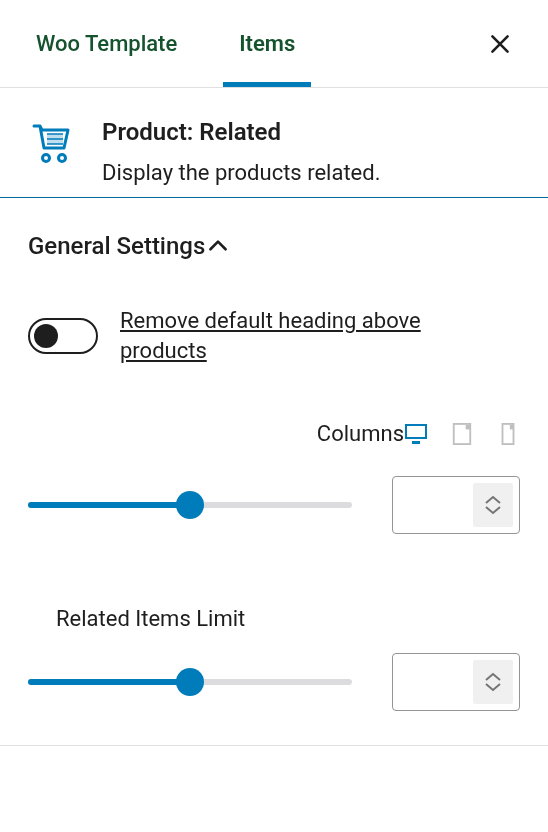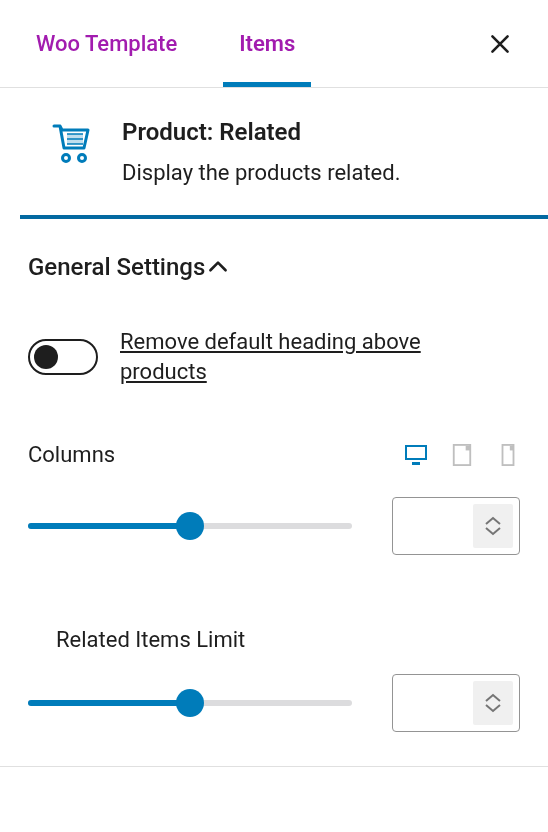--- a/index.html
+++ b/index.html
@@ -2,47 +2,47 @@
 <html><head>
 <meta charset="utf-8">
 <style>
   * { box-sizing: border-box; margin: 0; padding: 0; }
   html, body { width: 548px; height: 832px; font-family: -apple-system, BlinkMacSystemFont, "Segoe UI", Roboto, sans-serif; color: #1e1e1e; background: #fff; }
   .panel { width: 548px; }
   .tabs {
     display: flex; align-items: center; height: 88px; border-bottom: 1px solid #e0e0e0; padding: 0 28px 0 28px;
   }
   .tab {
-    font-size: 22px; font-weight: 500; color: #a21caf; padding: 30px 8px; margin-right: 46px; cursor: pointer; position: relative;
+    font-size: 22px; font-weight: 500; color: #14532d; padding: 30px 8px; margin-right: 46px; cursor: pointer; position: relative;
   }
   .tab.active { font-weight: 600; }
   .tab.active::after {
     content: ""; position: absolute; left: -8px; right: -8px; bottom: -1px; height: 5px; background: #007cba;
   }
   .spacer { flex: 1; }
   .close-btn { width: 40px; height: 40px; display:flex; align-items:center; justify-content:center; cursor:pointer; }
   .close-btn svg { width: 26px; height: 26px; }
 
-  .block-card { display:flex; padding: 30px 28px 30px 28px; border-bottom: 4px solid #0369a1; margin-left: 20px; }
+  .block-card { display:flex; padding: 30px 28px 12px 28px; border-bottom: 1px solid #0369a1; }
   .block-icon { width: 48px; height: 48px; margin-right: 26px; flex-shrink:0; }
   .block-title { font-size: 24px; font-weight: 600; margin-bottom: 14px; }
   .block-desc { font-size: 22px; color: #1e1e1e; }
 
   .section { padding: 0 28px 34px 28px; border-bottom: 1px solid #e0e0e0; }
   .section-header { display:flex; align-items:center; justify-content:flex-start; padding: 34px 0 20px 0; cursor:pointer; }
   .section-title { font-size: 24px; font-weight: 500; }
   .chevron { width: 26px; height: 26px; }
 
   .toggle-row { display:flex; align-items:center; padding: 26px 0 0 0; text-decoration: underline; }
   .toggle { width: 70px; height: 36px; border: 2px solid #1e1e1e; border-radius: 18px; position:relative; flex-shrink:0; margin-right: 22px; cursor:pointer; background:#fff; }
   .toggle-knob { position:absolute; top:4px; left:4px; width:24px; height:24px; background:#1e1e1e; border-radius:50%; }
   .toggle-label { font-size: 22px; line-height: 1.35; max-width: 360px; }
 
   .control { padding-top: 56px; }
-  .control-header { display:flex; align-items:center; justify-content:space-between; margin-bottom: 30px; }
+  .control-header { display:flex; align-items:center; justify-content:flex-end; margin-bottom: 30px; }
   .control-label { font-size: 22px; }
   .device-icons { display:flex; gap: 22px; align-items:center; }
   .device-icon { width: 24px; height: 22px; }
 
   .slider-row { display:flex; align-items:center; gap: 40px; }
   .slider-wrap { flex: 1; position: relative; height: 28px; display:flex; align-items:center; }
   .track { position:absolute; left:0; right:0; height:6px; background:#dcdcde; border-radius:3px; }
   .track-fill { position:absolute; left:0; height:6px; background:#007cba; border-radius:3px; }
   .thumb { position:absolute; width:28px; height:28px; background:#007cba; border-radius:50%; transform:translateX(-50%); cursor:grab; }
   .number-input { width: 128px; height: 58px; border: 1.5px solid #949494; border-radius: 4px; display:flex; align-items:center; justify-content:flex-end; padding-right:6px; }

